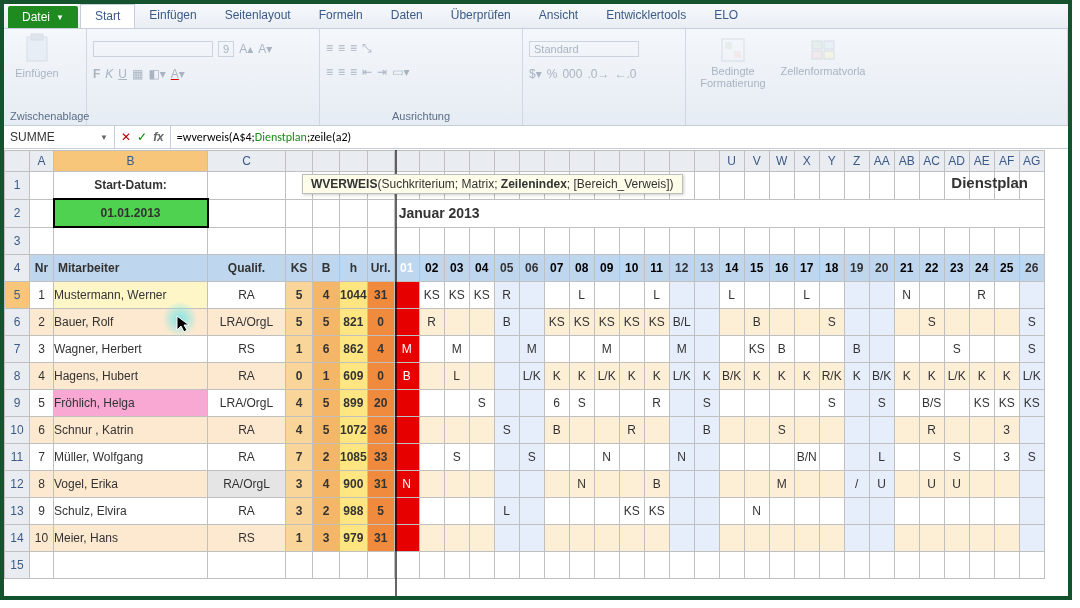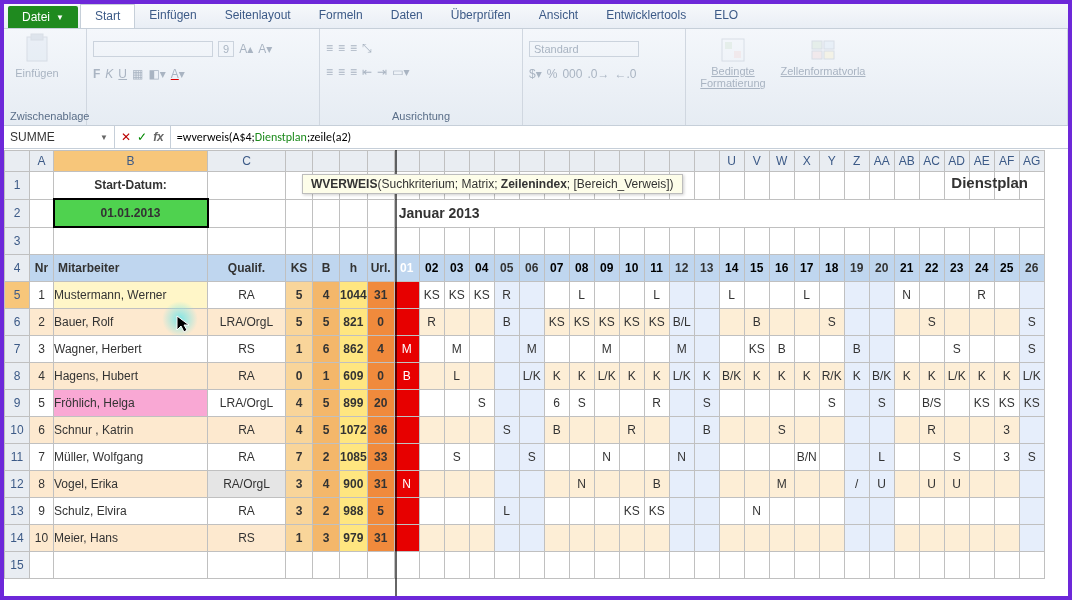--- a/index.html
+++ b/index.html
@@ -1,16 +1,16 @@
 <!DOCTYPE html>
 <html><head>
 <meta charset="utf-8">
 <style>
   html,body{margin:0;padding:0;font-family:"Segoe UI",Tahoma,sans-serif;font-size:12px;color:#333;background:#fff;}
-  .app{border:4px solid #6d28d9;width:1072px;height:600px;position:relative;overflow:hidden;box-sizing:border-box;}
+  .app{border:4px solid #14532d;width:1072px;height:600px;position:relative;overflow:hidden;box-sizing:border-box;}
   
   .titlebar{height:24px;background:linear-gradient(#f6f8fb,#e9eef5);border-bottom:1px solid #c6cfd9;display:flex;align-items:stretch;}
   .tab{padding:4px 14px 0 14px;font-size:12px;color:#3c5a87;cursor:default;}
   .tab.file{background:#1f8a1f;color:#fff;border-radius:2px 2px 0 0;margin:2px 2px 0 4px;padding:3px 14px;display:flex;align-items:center;}
   .tab.file .drop{margin-left:6px;font-size:8px;}
   .tab.active{background:#fff;border:1px solid #c6cfd9;border-bottom:none;color:#3c5a87;}
   
   .ribbon{height:96px;background:linear-gradient(#f4f7fb,#e6ecf3);border-bottom:1px solid #c6cfd9;display:flex;}
   .group{border-right:1px solid #d0d7e0;padding:4px 6px 0 6px;display:flex;flex-direction:column;justify-content:space-between;}
   .group .controls{display:flex;gap:4px;align-items:flex-start;flex:1;}
@@ -141,21 +141,21 @@
           <span>$▾</span>
           <span>%</span>
           <span>000</span>
           <span>.0→</span>
           <span>←.0</span>
         </div>
       </div>
     </div>
 
     <div class="group ghost" style="flex:1">
-      <div class="controls" style="padding-top:4px;text-decoration:underline;">
+      <div class="controls" style="padding-top:4px;">
         <div class="bigbtn" style="width:82px">
           <svg width="26" height="26">
               <rect x="2" y="2" width="22" height="22" fill="none" stroke="#a9b4c2"></rect>
               <rect x="5" y="5" width="7" height="7" fill="#cfe2cf"></rect>
               <rect x="14" y="14" width="7" height="7" fill="#f3d6d6"></rect>
             </svg>
           <span style="text-align:center;line-height:1.1">Bedingte Formatierung</span>
         </div>
         <div class="bigbtn" style="width:90px">
           <svg width="26" height="26">

